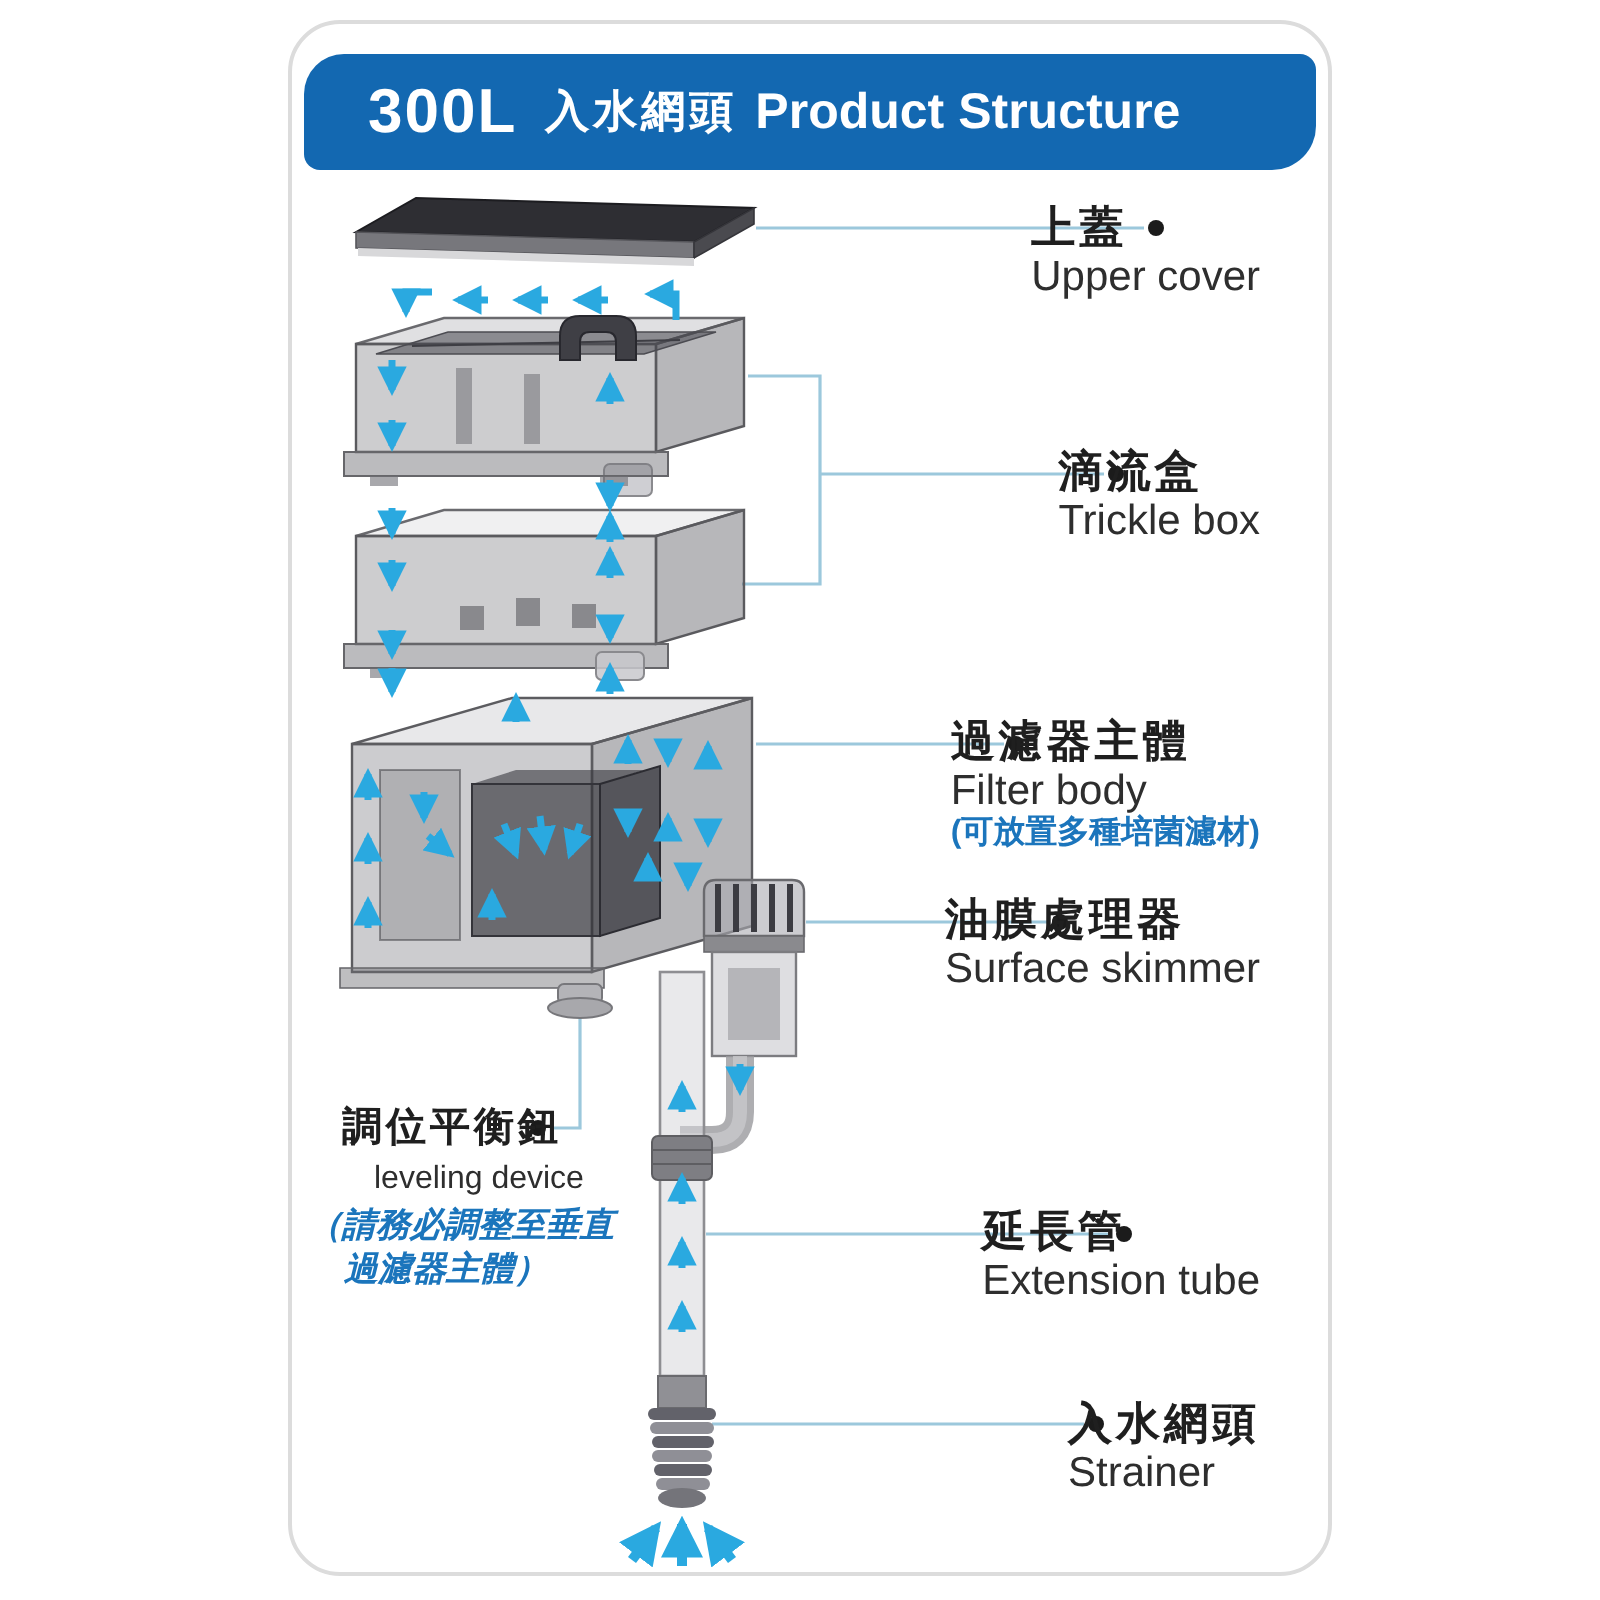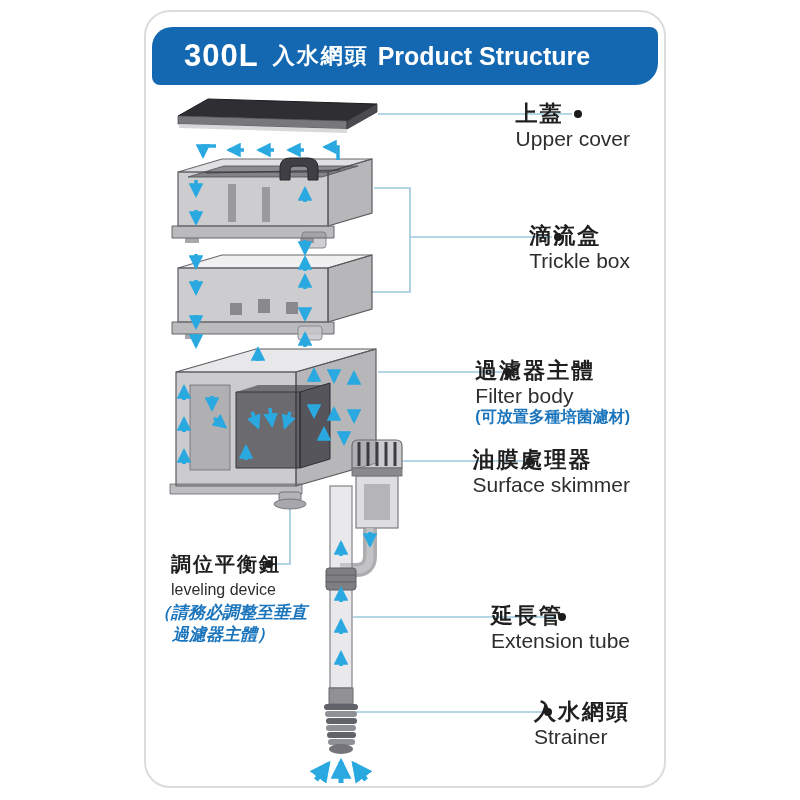--- a/index.html
+++ b/index.html
@@ -20,21 +20,21 @@
   .banner .model{font-size:31px;font-weight:bold;letter-spacing:1px;}
   .banner .t-zh{font-size:22px;font-weight:bold;margin-left:14px;letter-spacing:2px;}
   .banner .t-en{font-size:25px;font-weight:bold;margin-left:9px;}
   svg.diagram{position:absolute;left:0;top:0;width:800px;height:800px;pointer-events:none;}
   .lbl-r{position:absolute;right:170px;white-space:nowrap;}
   .lbl-r .zh{font-size:22px;font-weight:bold;color:#1f1f1f;letter-spacing:2px;line-height:26px;}
   .lbl-r .en{font-size:21px;color:#2e2e2e;line-height:19px;margin-top:2px;}
   .lbl-r .note{font-size:16px;font-weight:bold;color:#1b75bc;line-height:21px;margin-top:1px;}
   .lbl-l{position:absolute;text-align:left;white-space:nowrap;}
   .lbl-l .zh{font-size:20px;font-weight:bold;color:#1f1f1f;letter-spacing:2px;line-height:24px;}
-  .lbl-l .en{font-size:16px;color:#2e2e2e;line-height:19px;margin-top:4px;}
+  .lbl-l .en{font-size:16px;color:#2e2e2e;line-height:19px;margin-top:4px;margin-left:16px;}
   .note-l{position:absolute;left:154px;top:602px;color:#1b75bc;font-weight:bold;
           font-size:17px;line-height:22px;white-space:nowrap;font-style:italic;}
   .note-l .l2{padding-left:18px;}
   .fa{stroke:#2aa9e0;stroke-width:3.5;fill:none;marker-end:url(#ah);}
   .fabig{stroke:#2aa9e0;stroke-width:5;fill:none;marker-end:url(#ah);}
   .leader{stroke:#9cc8dc;stroke-width:1.6;fill:none;}
   .dot{fill:#1b1b1b;}
 </style>
 </head>
 <body>

